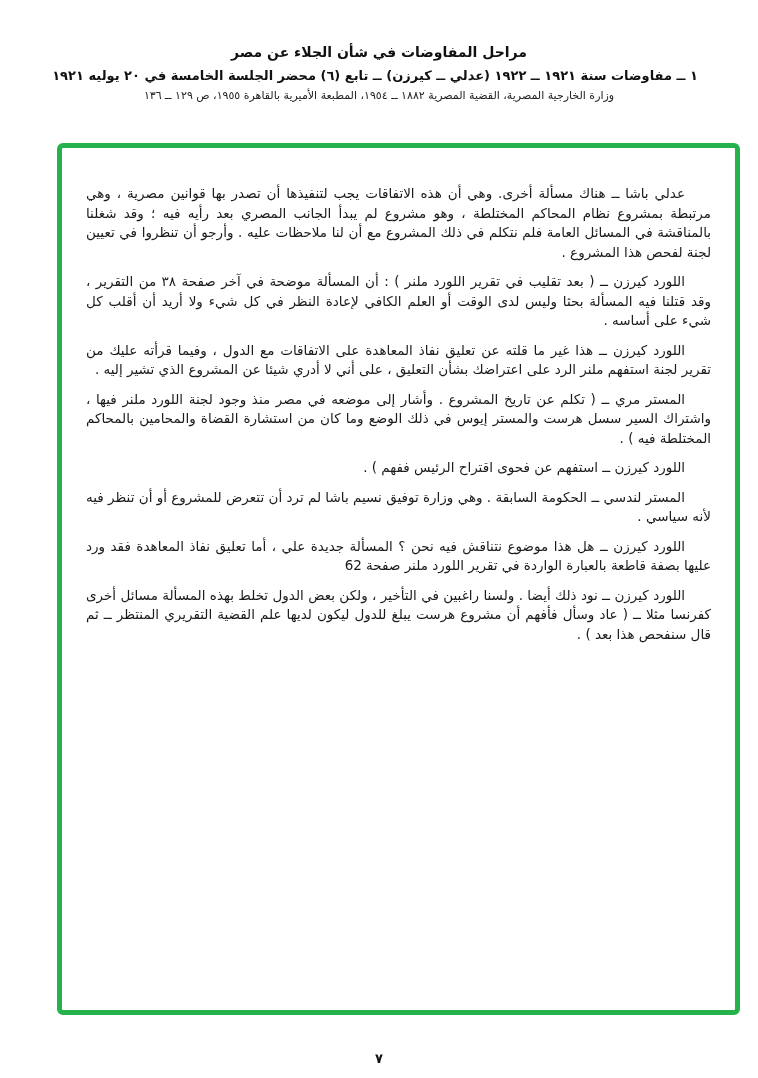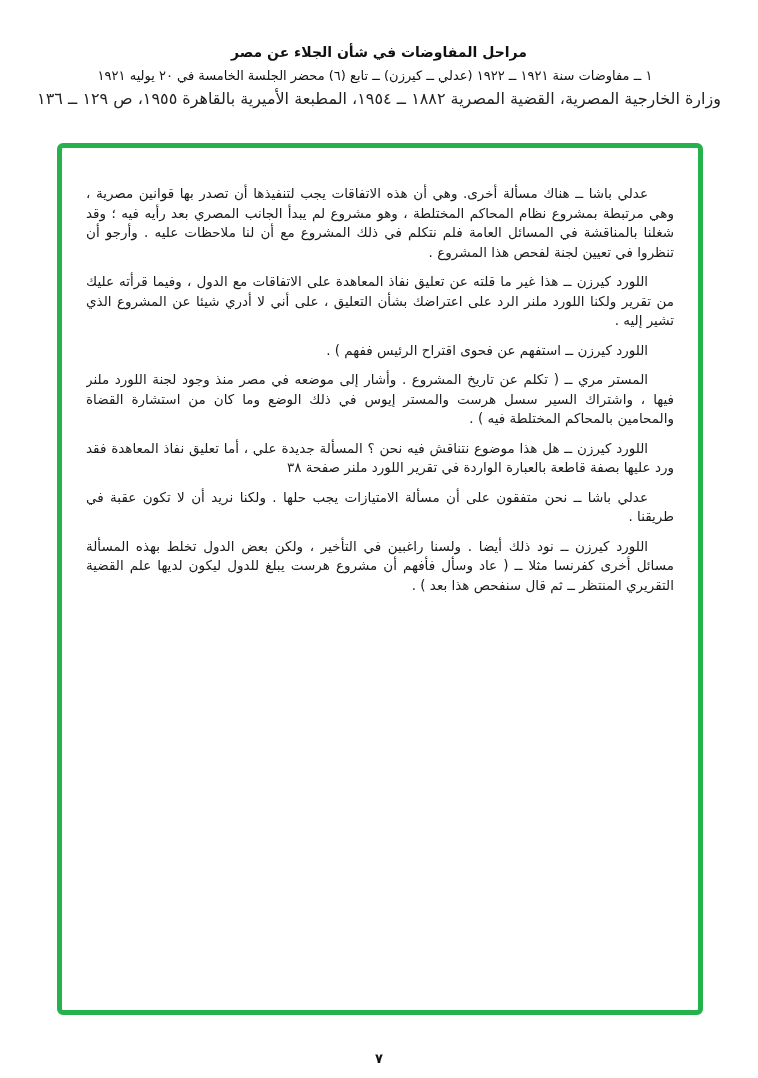--- a/index.html
+++ b/index.html
@@ -26,39 +26,40 @@
     color: #111111;
   }
   .header .title {
     font-size: 14px;
     font-weight: bold;
     margin: 0 0 8px 0;
     letter-spacing: 0.5px;
   }
   .header .subtitle {
     font-size: 13px;
-    font-weight: normal;
+    font-weight: bold;
     margin: 0 8px 6px 0;
   }
   .header .source {
-    font-size: 16px;
+    font-size: 11px;
     font-weight: normal;
     color: #222222;
     margin: 0;
   }
   .doc-frame {
     position: absolute;
     top: 143px;
     left: 57px;
     width: 636px;
     height: 862px;
     border: 5px solid #25b14c;
     border-radius: 6px;
     background: #ffffff;
     box-sizing: content-box;
+    padding-left: 37px;
   }
   .doc-body {
     position: absolute;
     top: 36px;
     right: 24px;
     left: 24px;
     bottom: 30px;
     direction: rtl;
     text-align: justify;
     color: #1a1a1a;
@@ -88,24 +89,25 @@
 
   <div class="header">
     <p class="title">مراحل المفاوضات في شأن الجلاء عن مصر</p>
     <p class="subtitle">١ ــ مفاوضات سنة ١٩٢١ ــ ١٩٢٢ (عدلي ــ كيرزن) ــ تابع (٦) محضر الجلسة الخامسة في ٢٠ يوليه ١٩٢١</p>
     <p class="source">وزارة الخارجية المصرية، القضية المصرية ١٨٨٢ ــ ١٩٥٤، المطبعة الأميرية بالقاهرة ١٩٥٥، ص ١٢٩ ــ ١٣٦</p>
   </div>
 
   <div class="doc-frame">
     <div class="doc-body">
       <p class="para">عدلي باشا ــ هناك مسألة أخرى. وهي أن هذه الاتفاقات يجب لتنفيذها أن تصدر بها قوانين مصرية ، وهي مرتبطة بمشروع نظام المحاكم المختلطة ، وهو مشروع لم يبدأ الجانب المصري بعد رأيه فيه ؛ وقد شغلنا بالمناقشة في المسائل العامة فلم نتكلم في ذلك المشروع مع أن لنا ملاحظات عليه . وأرجو أن تنظروا في تعيين لجنة لفحص هذا المشروع .</p>
-      <p class="para">اللورد كيرزن ــ هذا غير ما قلته عن تعليق نفاذ المعاهدة على الاتفاقات مع الدول ، وفيما قرأته عليك من تقرير ولكنا اللورد ملنر الرد على اعتراضك بشأن التعليق ، على أني لا أدري شيئا عن المشروع الذي تشير إليه .</p>
+      <p class="para">اللورد كيرزن ــ ( بعد تقليب في تقرير اللورد ملنر ) : أن المسألة موضحة في آخر صفحة ٣٨ من التقرير ، وقد قتلنا فيه المسألة بحثا وليس لدى الوقت أو العلم الكافي لإعادة النظر في كل شيء ولا أريد أن أقلب كل شيء على أساسه .</p>
+      <p class="para">اللورد كيرزن ــ هذا غير ما قلته عن تعليق نفاذ المعاهدة على الاتفاقات مع الدول ، وفيما قرأته عليك من تقرير لجنة استفهم ملنر الرد على اعتراضك بشأن التعليق ، على أني لا أدري شيئا عن المشروع الذي تشير إليه .</p>
+      <p class="para">المستر مري ــ ( تكلم عن تاريخ المشروع . وأشار إلى موضعه في مصر منذ وجود لجنة اللورد ملنر فيها ، واشتراك السير سسل هرست والمستر إيوس في ذلك الوضع وما كان من استشارة القضاة والمحامين بالمحاكم المختلطة فيه ) .</p>
       <p class="para">اللورد كيرزن ــ استفهم عن فحوى اقتراح الرئيس ففهم ) .</p>
-      <p class="para">المستر مري ــ ( تكلم عن تاريخ المشروع . وأشار إلى موضعه في مصر منذ وجود لجنة اللورد ملنر فيها ، واشتراك السير سسل هرست والمستر إيوس في ذلك الوضع وما كان من استشارة القضاة والمحامين بالمحاكم المختلطة فيه ) .</p>
-      <p class="para">اللورد كيرزن ــ هل هذا موضوع نتناقش فيه نحن ؟ المسألة جديدة علي ، أما تعليق نفاذ المعاهدة فقد ورد عليها بصفة قاطعة بالعبارة الواردة في تقرير اللورد ملنر صفحة ٣٨</p>
-      <p class="para">عدلي باشا ــ نحن متفقون على أن مسألة الامتيازات يجب حلها . ولكنا نريد أن لا تكون عقبة في طريقنا .</p>
+      <p class="para">المستر لندسي ــ الحكومة السابقة . وهي وزارة توفيق نسيم باشا لم ترد أن تتعرض للمشروع أو أن تنظر فيه لأنه سياسي .</p>
+      <p class="para">اللورد كيرزن ــ هل هذا موضوع نتناقش فيه نحن ؟ المسألة جديدة علي ، أما تعليق نفاذ المعاهدة فقد ورد عليها بصفة قاطعة بالعبارة الواردة في تقرير اللورد ملنر صفحة 62</p>
       <p class="para">اللورد كيرزن ــ نود ذلك أيضا . ولسنا راغبين في التأخير ، ولكن بعض الدول تخلط بهذه المسألة مسائل أخرى كفرنسا مثلا ــ ( عاد وسأل فأفهم أن مشروع هرست يبلغ للدول ليكون لديها علم القضية التقريري المنتظر ــ ثم قال سنفحص هذا بعد ) .</p>
     </div>
   </div>
 
   <div class="page-number">٧</div>
 
 </div>
 
 </body></html>

